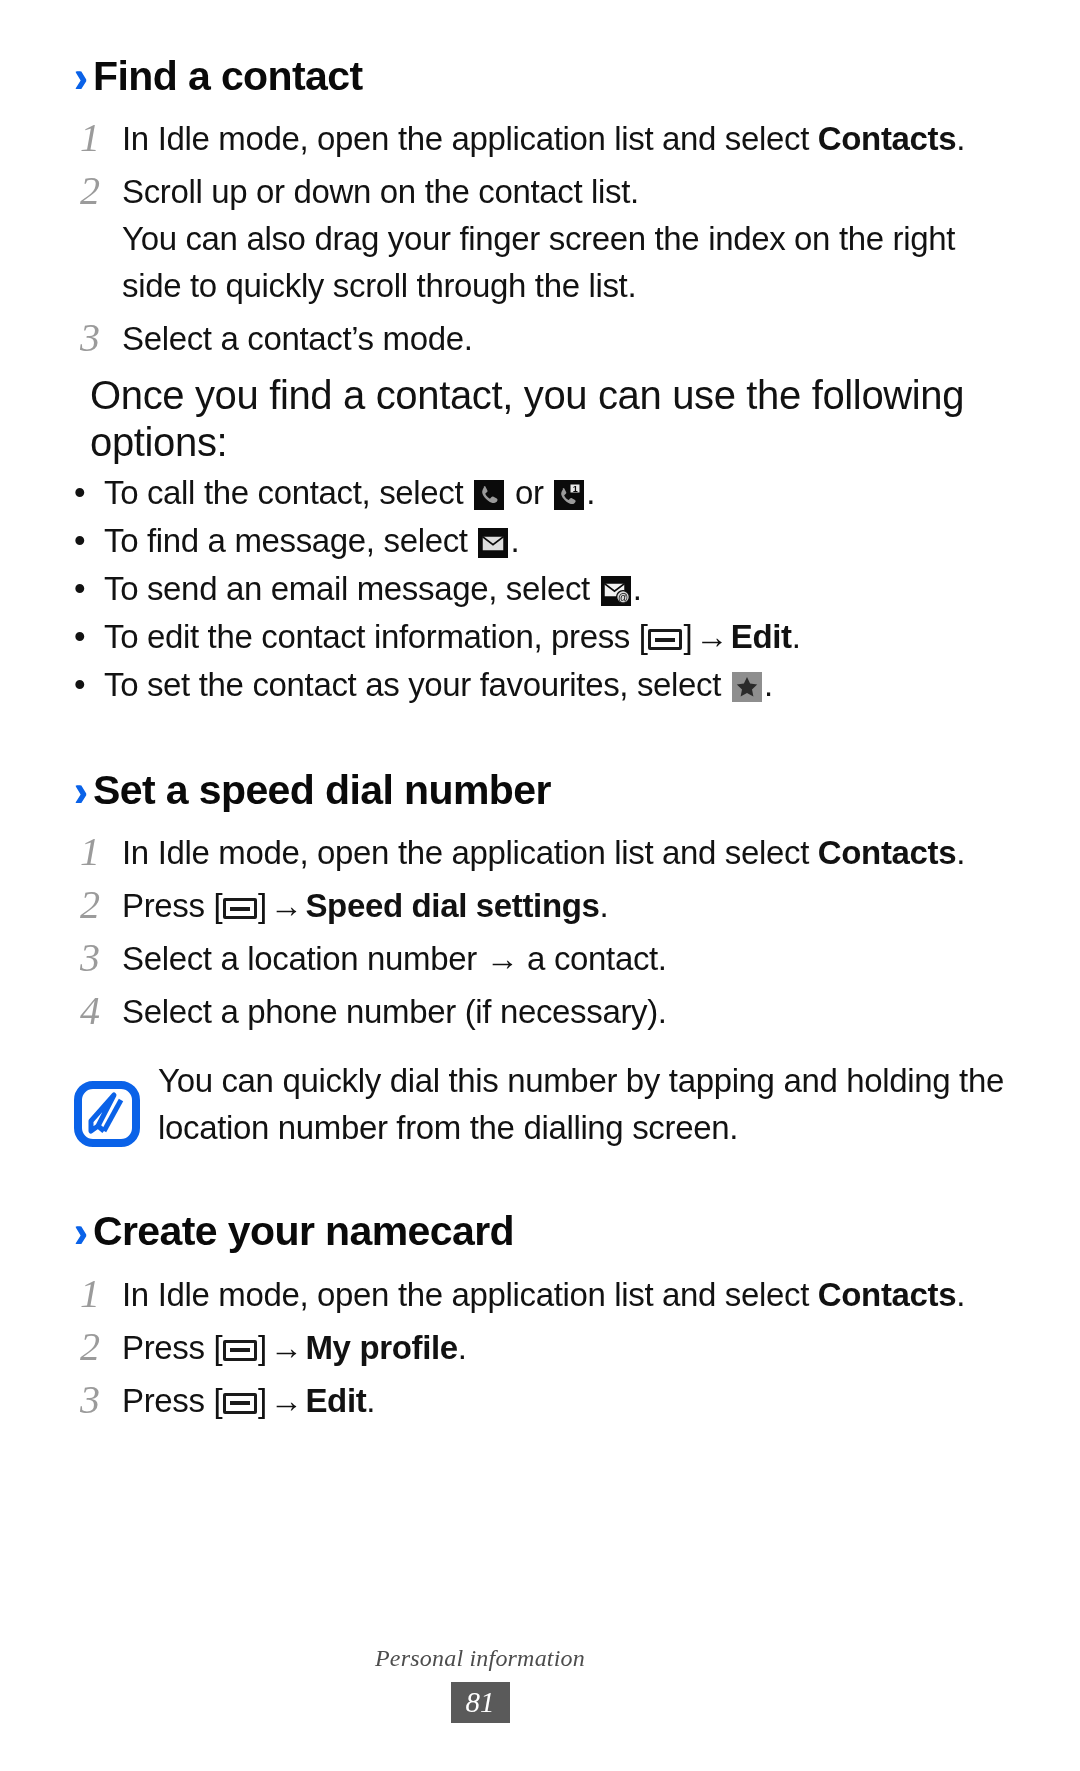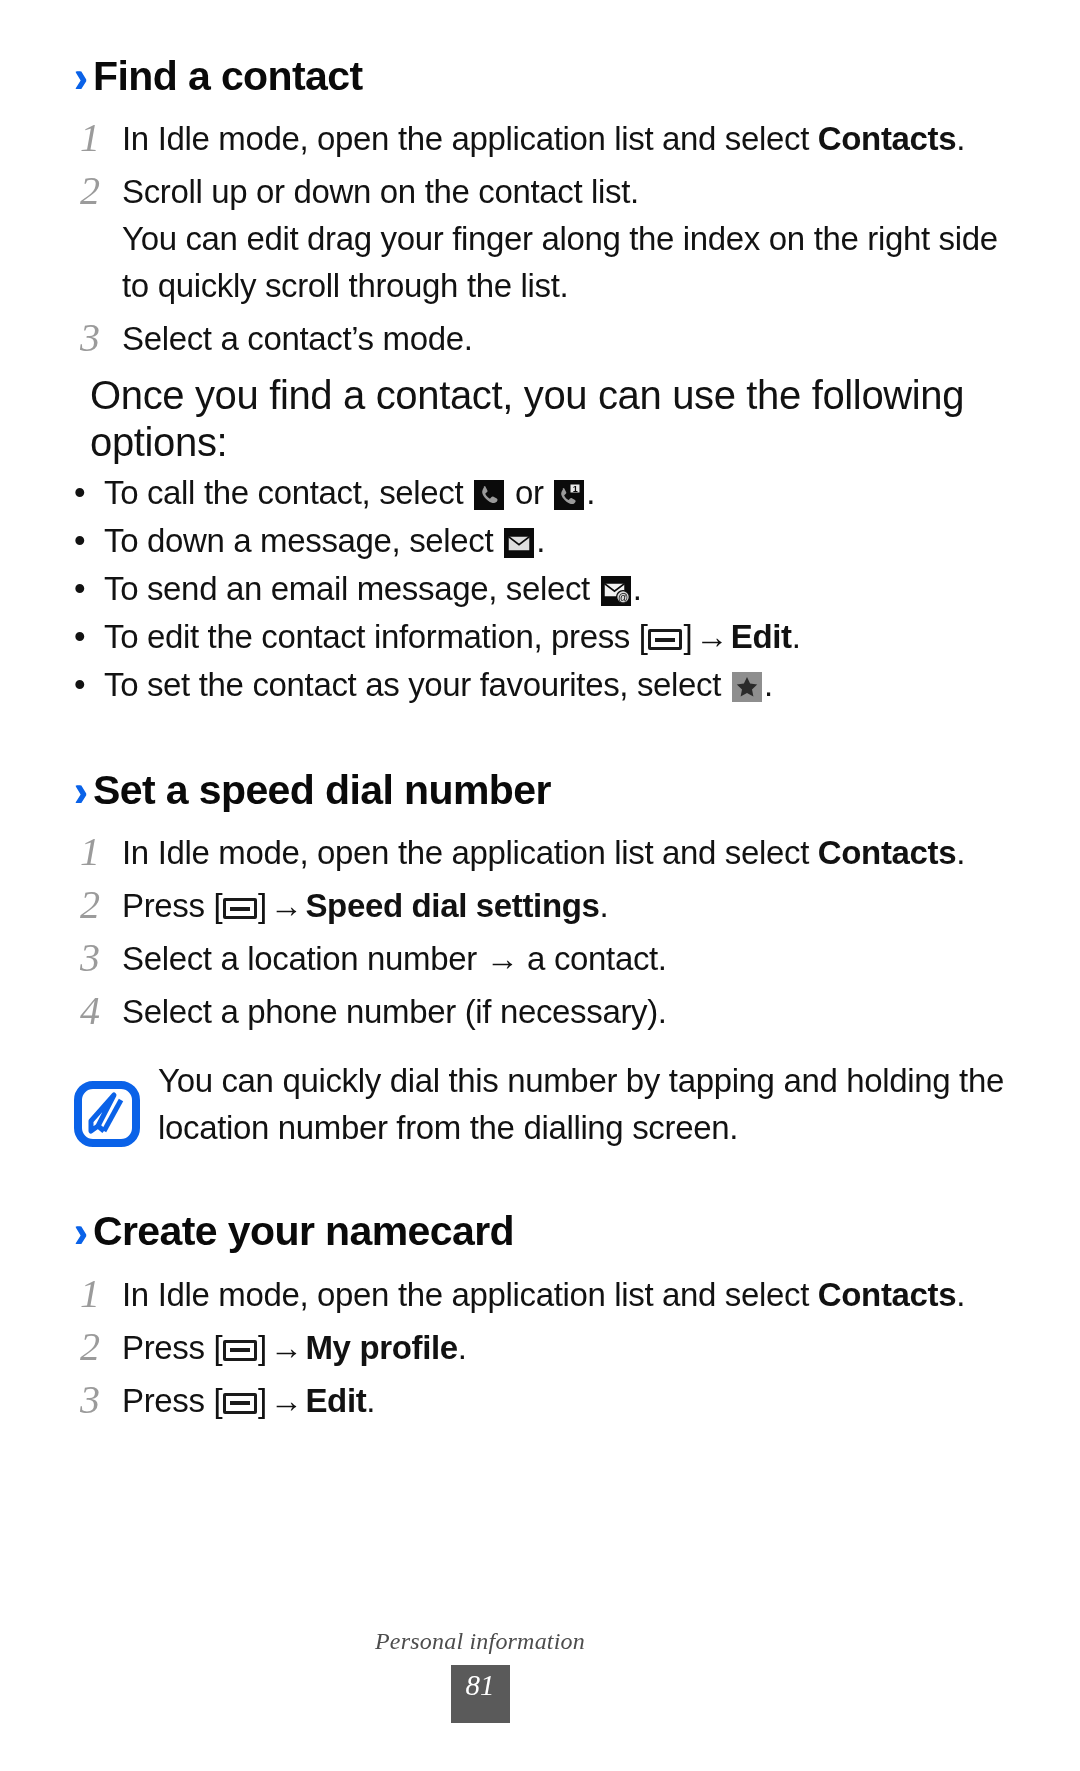--- a/index.html
+++ b/index.html
@@ -179,21 +179,21 @@
   }
   .footer-page {
     display: inline-block;
     margin-top: 10px;
     background: #5a5a5a;
     color: #ffffff;
     font-family: "Liberation Serif", serif;
     font-style: italic;
     font-size: 29px;
     line-height: 36px;
-    padding: 2px 15px 20px 15px;
+    padding: 2px 15px 3px 15px;
     min-width: 28px;
   }
   .gap-lg { height: 56px; }
 </style>
 </head>
 <body>
 
 <div class="page">
 
   <h2 class="section-heading">
@@ -203,21 +203,21 @@
 
   <div class="step">
     <div class="step-num">1</div>
     <div class="step-body"><span>In Idle mode, open the application list and select </span><b>Contacts</b><span>.</span></div>
   </div>
 
   <div class="step">
     <div class="step-num">2</div>
     <div class="step-body">
       <span>Scroll up or down on the contact list.</span><br>
-      <span>You can edit drag your finger along the index on the right side to quickly scroll through the list.</span>
+      <span>You can also drag your finger screen the index on the right side to quickly scroll through the list.</span>
     </div>
   </div>
 
   <div class="step">
     <div class="step-num">3</div>
     <div class="step-body">Select a contact’s mode.</div>
   </div>
 
   <p class="para">Once you find a contact, you can use the following options:</p>
 
@@ -229,21 +229,21 @@
           </svg></span><span> or </span><span class="ico"><svg width="30" height="30" viewBox="0 0 30 30">
             <rect x="0" y="0" width="30" height="30" fill="#0b0b0b"></rect>
             <path d="M8.4 8.3c1-.5 1.9.1 2.4 1.1l1.3 2.6c.4.8.2 1.4-.5 2l-1.1 1c-.3.2-.3.5-.1.9.8 1.5 2.1 2.9 3.7 3.9.4.2.6.2.9-.1l1-1.1c.6-.6 1.2-.7 1.9-.3l2.7 1.4c1 .5 1.3 1.3.8 2.3-.6 1.2-1.8 2-3.1 2.1-1.5.1-3.6-.7-5.8-2.4-2.3-1.8-4-3.8-4.7-5.6-.7-1.5-.8-2.9-.3-4.1.4-1.2 1.1-2.1 1.9-3.6z" fill="#9a9a9a"></path>
             <rect x="16" y="4" width="10" height="9" fill="#e8e8e8" stroke="#0b0b0b" stroke-width="1"></rect>
             <text x="21" y="12" font-family="Liberation Sans, sans-serif" font-size="9" font-weight="bold" fill="#0b0b0b" text-anchor="middle">1</text>
           </svg></span><span>.</span></div>
   </div>
 
   <div class="bullet">
     <div class="bullet-dot">•</div>
-    <div class="bullet-body"><span>To down a message, select </span><span class="ico"><svg width="30" height="30" viewBox="0 0 30 30">
+    <div class="bullet-body"><span>To find a message, select </span><span class="ico"><svg width="30" height="30" viewBox="0 0 30 30">
             <rect x="0" y="0" width="30" height="30" fill="#0b0b0b"></rect>
             <rect x="4" y="8" width="22" height="15" fill="#dedede" stroke="#0b0b0b" stroke-width="1.5"></rect>
             <path d="M4.5 8.6l10.5 8 10.5-8" fill="none" stroke="#0b0b0b" stroke-width="1.8"></path>
           </svg></span><span>.</span></div>
   </div>
 
   <div class="bullet">
     <div class="bullet-dot">•</div>
     <div class="bullet-body"><span>To send an email message, select </span><span class="ico"><svg width="30" height="30" viewBox="0 0 30 30">
             <rect x="0" y="0" width="30" height="30" fill="#0b0b0b"></rect>

